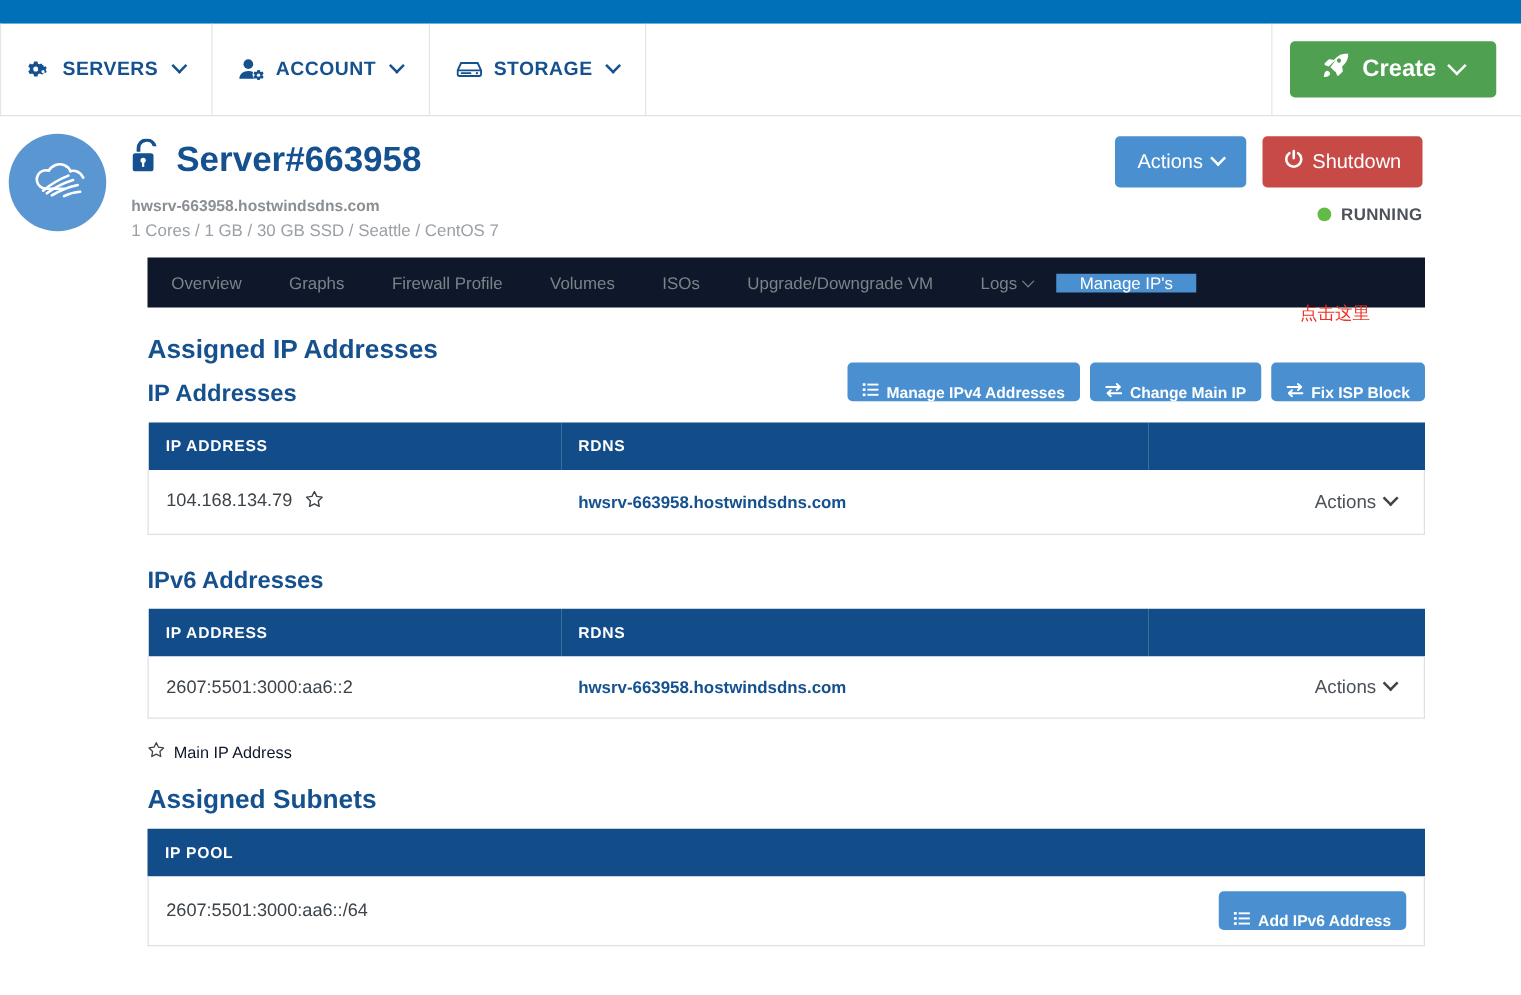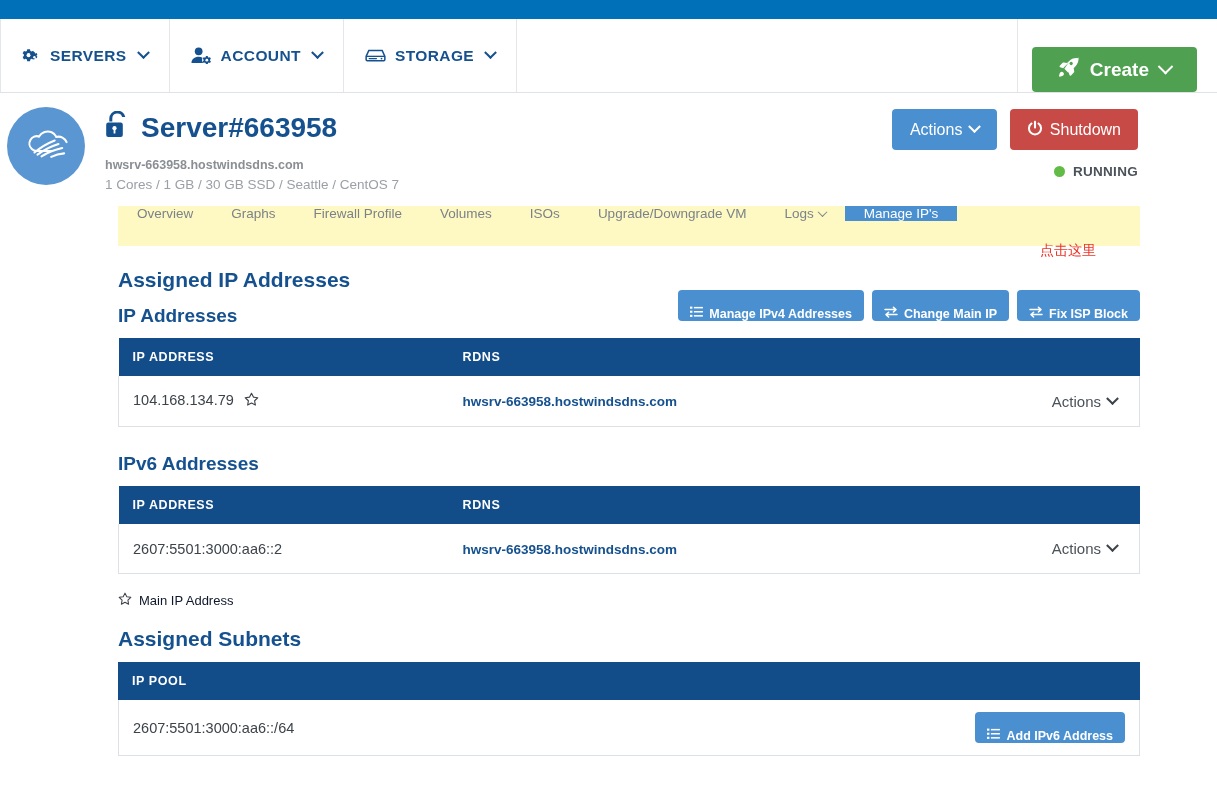--- a/index.html
+++ b/index.html
@@ -45,21 +45,21 @@
   .caret {
     display: inline-block;
     width: 9px; height: 9px;
     border-right: 2.2px solid #15518f;
     border-bottom: 2.2px solid #15518f;
     transform: rotate(45deg) translate(-2px,-2px);
     margin-left: 3px;
   }
   .nav-spacer { flex: 1; border-right: 1px solid #e3e7eb; }
   .create-wrap {
-    display: flex; align-items: flex-end;
+    display: flex; align-items: center;
     padding: 0 20px 0 14px;
   }
   .btn-create {
     background: #4fa050;
     color: #fff;
     border: none;
     border-radius: 4px;
     height: 45px;
     padding: 0 26px;
     font-size: 19px;
@@ -151,23 +151,23 @@
     width: 11px; height: 11px; border-radius: 50%;
     background: #62bb46;
     display: inline-block;
   }
 
   
   .tabbar {
     margin: 14px 0 0 118px;
     width: 1022px;
     height: 40px;
-    background: #fef9c3;
+    background: #0f172a;
     display: flex;
-    align-items: flex-start;
+    align-items: center;
   }
   .tab {
     display: flex; align-items: center;
     padding: 0 19px;
     font-size: 13.5px;
     color: #7b8389;
     cursor: pointer;
     gap: 5px;
   }
   .tab.active {

